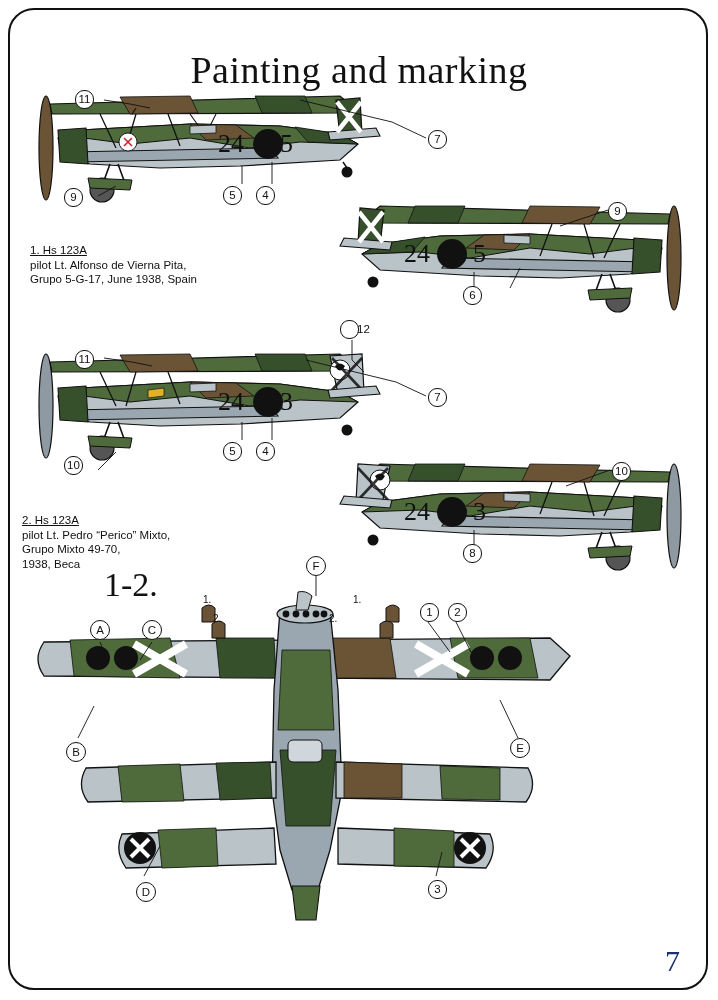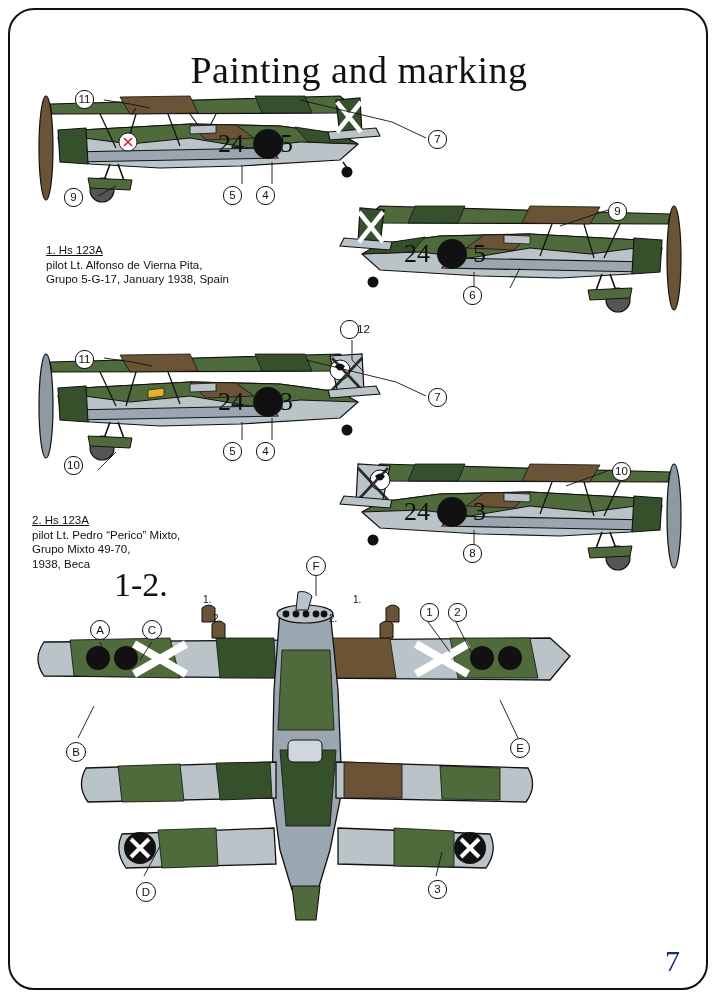--- a/index.html
+++ b/index.html
@@ -1,20 +1,20 @@
 <!DOCTYPE html>
 <html><head>
 <meta charset="utf-8">
 <style>
   html,body{margin:0;padding:0;background:#ffffff;}
   body{width:718px;height:1000px;overflow:hidden;font-family:"Liberation Sans",sans-serif;}
   .page{position:relative;width:718px;height:1000px;background:#ffffff;}
   .sheet{position:absolute;left:8px;top:8px;width:700px;height:982px;border:2px solid #111;border-radius:26px;background:#fff;box-sizing:border-box;}
   .title{position:absolute;left:0;top:14px;width:718px;text-align:center;font-family:"Liberation Serif",serif;font-size:38px;color:#111;letter-spacing:.5px;margin-top:34px;}
-  .cap{position:absolute;font-size:11.5px;line-height:14.5px;color:#111;font-family:"Liberation Sans",sans-serif;margin-left:16px;}
+  .cap{position:absolute;font-size:11.5px;line-height:14.5px;color:#111;font-family:"Liberation Sans",sans-serif;}
   .cap .hd{text-decoration:underline;}
   .pagenum{position:absolute;right:38px;bottom:22px;font-family:"Liberation Serif",serif;font-size:30px;color:#1a2f6e;}
   .bignum{position:absolute;font-family:"Liberation Serif",serif;font-size:34px;color:#111;font-weight:400;}
   .tinylbl{position:absolute;font-size:10px;color:#111;}
 
   
   .cbox{position:absolute;width:19px;height:19px;border:1.2px solid #111;border-radius:9px;background:#fff;
         font-size:11.5px;line-height:17px;text-align:center;color:#111;box-sizing:border-box;}
   .ccirc{position:absolute;width:20px;height:20px;border:1.2px solid #111;border-radius:50%;background:#fff;
         font-size:11.5px;line-height:18px;text-align:center;color:#111;box-sizing:border-box;}
@@ -281,31 +281,31 @@
   <div class="ccirc" style="left:90px;top:620px;">A</div>
   <div class="ccirc" style="left:142px;top:620px;">C</div>
   <div class="ccirc" style="left:66px;top:742px;">B</div>
   <div class="ccirc" style="left:510px;top:738px;">E</div>
   <div class="ccirc" style="left:136px;top:882px;">D</div>
   <div class="ccirc" style="left:306px;top:556px;">F</div>
 
   <div class="cap" style="left:30px;top:243px;">
     <div class="hd">1. Hs 123A</div>
     <div>pilot Lt. Alfonso de Vierna Pita,</div>
-    <div>Grupo 5-G-17, January 1938, Spain</div>
+    <div>Grupo 5-G-17, June 1938, Spain</div>
   </div>
 
-  <div class="cap" style="left:16px;top:513px;">
+  <div class="cap" style="left:22px;top:513px;">
     <div class="hd">2. Hs 123A</div>
     <div>pilot Lt. Pedro “Perico” Mixto,</div>
     <div>Grupo Mixto 49-70,</div>
     <div>1938, Beca</div>
   </div>
 
-  <div class="bignum" style="left:114px;top:566px;">1-2.</div>
+  <div class="bignum" style="left:104px;top:566px;">1-2.</div>
 
   <div class="tinylbl" style="left:203px;top:594px;">1.</div>
   <div class="tinylbl" style="left:213px;top:613px;">2.</div>
   <div class="tinylbl" style="left:353px;top:594px;">1.</div>
   <div class="tinylbl" style="left:329px;top:613px;">2.</div>
 
   <div class="pagenum">7</div>
 </div>
 
 </body></html>

